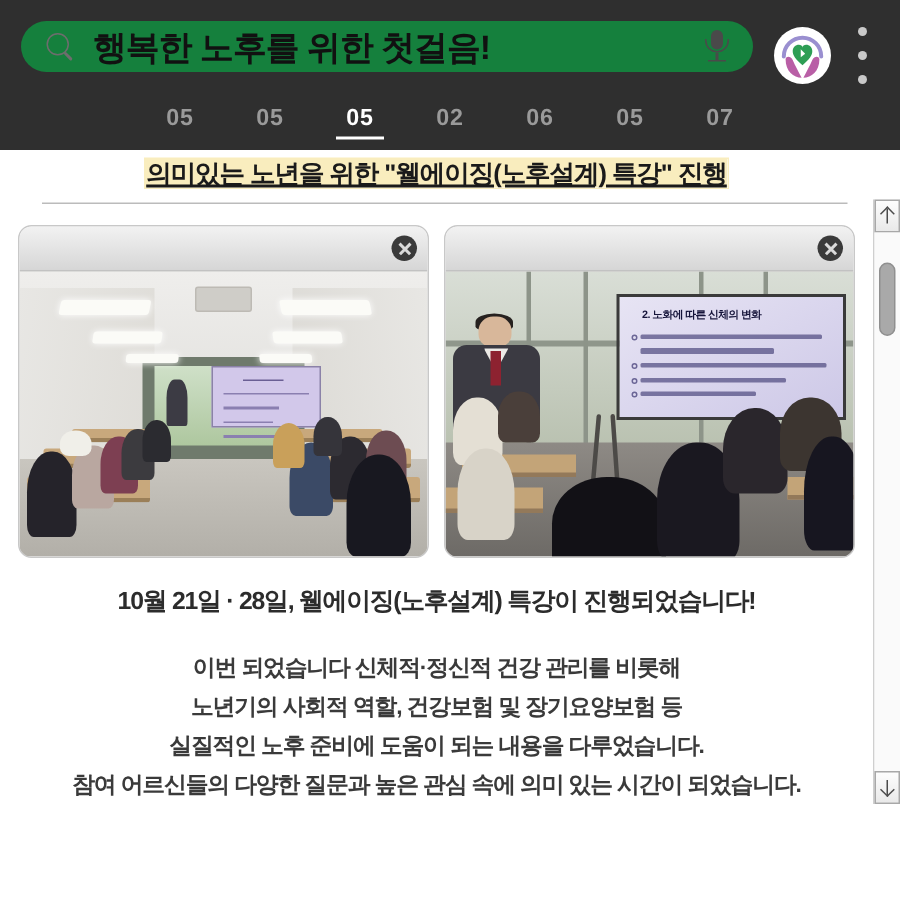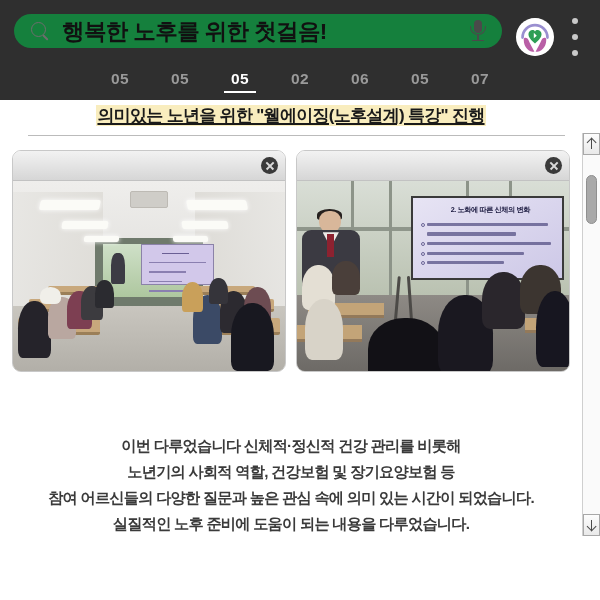--- a/index.html
+++ b/index.html
@@ -344,21 +344,20 @@
     position: absolute; left: 42%; top: 8%; width: 56%; height: 44%;
     background: linear-gradient(150deg, #e7e4f4, #cdc8e7);
     border: 2px solid #3a3a3a;
   }
   .p2 .slide .stitle {
     position: absolute; left: 10%; right: 6%; top: 9%;
     height: 8px;
     font-size: 7.2px;
     font-weight: 800;
     color: #15143a;
-    text-align: center;
     letter-spacing: -0.4px;
     white-space: nowrap;
   }
   .p2 .slide .sline {
     position: absolute;
     left: 9%;
     height: 3.4px;
     background: #3a3570;
     opacity: .62;
     border-radius: 1px;
@@ -648,26 +647,27 @@
             <div class="head" style="left:52%;top:60%;width:20%;height:42%;background:#1a1820;"></div>
             <div class="head" style="left:68%;top:48%;width:16%;height:30%;background:#2a262c;"></div>
             <div class="head" style="left:82%;top:44%;width:15%;height:26%;background:#3c3530;"></div>
             <div class="head" style="left:88%;top:58%;width:14%;height:40%;background:#171620;"></div>
           </div>
         </div>
       </div>
 
     </div>
 
+    <div class="lead">10월 21일 · 28일, 웰에이징(노후설계) 특강이 진행되었습니다!</div>
 
     <div class="para">
-      <span class="ln">이번 다루었습니다 신체적·정신적 건강 관리를 비롯해</span>
+      <span class="ln">이번 되었습니다 신체적·정신적 건강 관리를 비롯해</span>
       <span class="ln">노년기의 사회적 역할, 건강보험 및 장기요양보험 등</span>
+      <span class="ln">실질적인 노후 준비에 도움이 되는 내용을 다루었습니다.</span>
       <span class="ln">참여 어르신들의 다양한 질문과 높은 관심 속에 의미 있는 시간이 되었습니다.</span>
-      <span class="ln">실질적인 노후 준비에 도움이 되는 내용을 다루었습니다.</span>
     </div>
 
   </div>
 
   <div class="scrollbar">
     <div class="sb-btn sb-up">
       <span class="sb-arrow"></span>
     </div>
     <div class="sb-track"></div>
     <div class="sb-thumb"></div>

